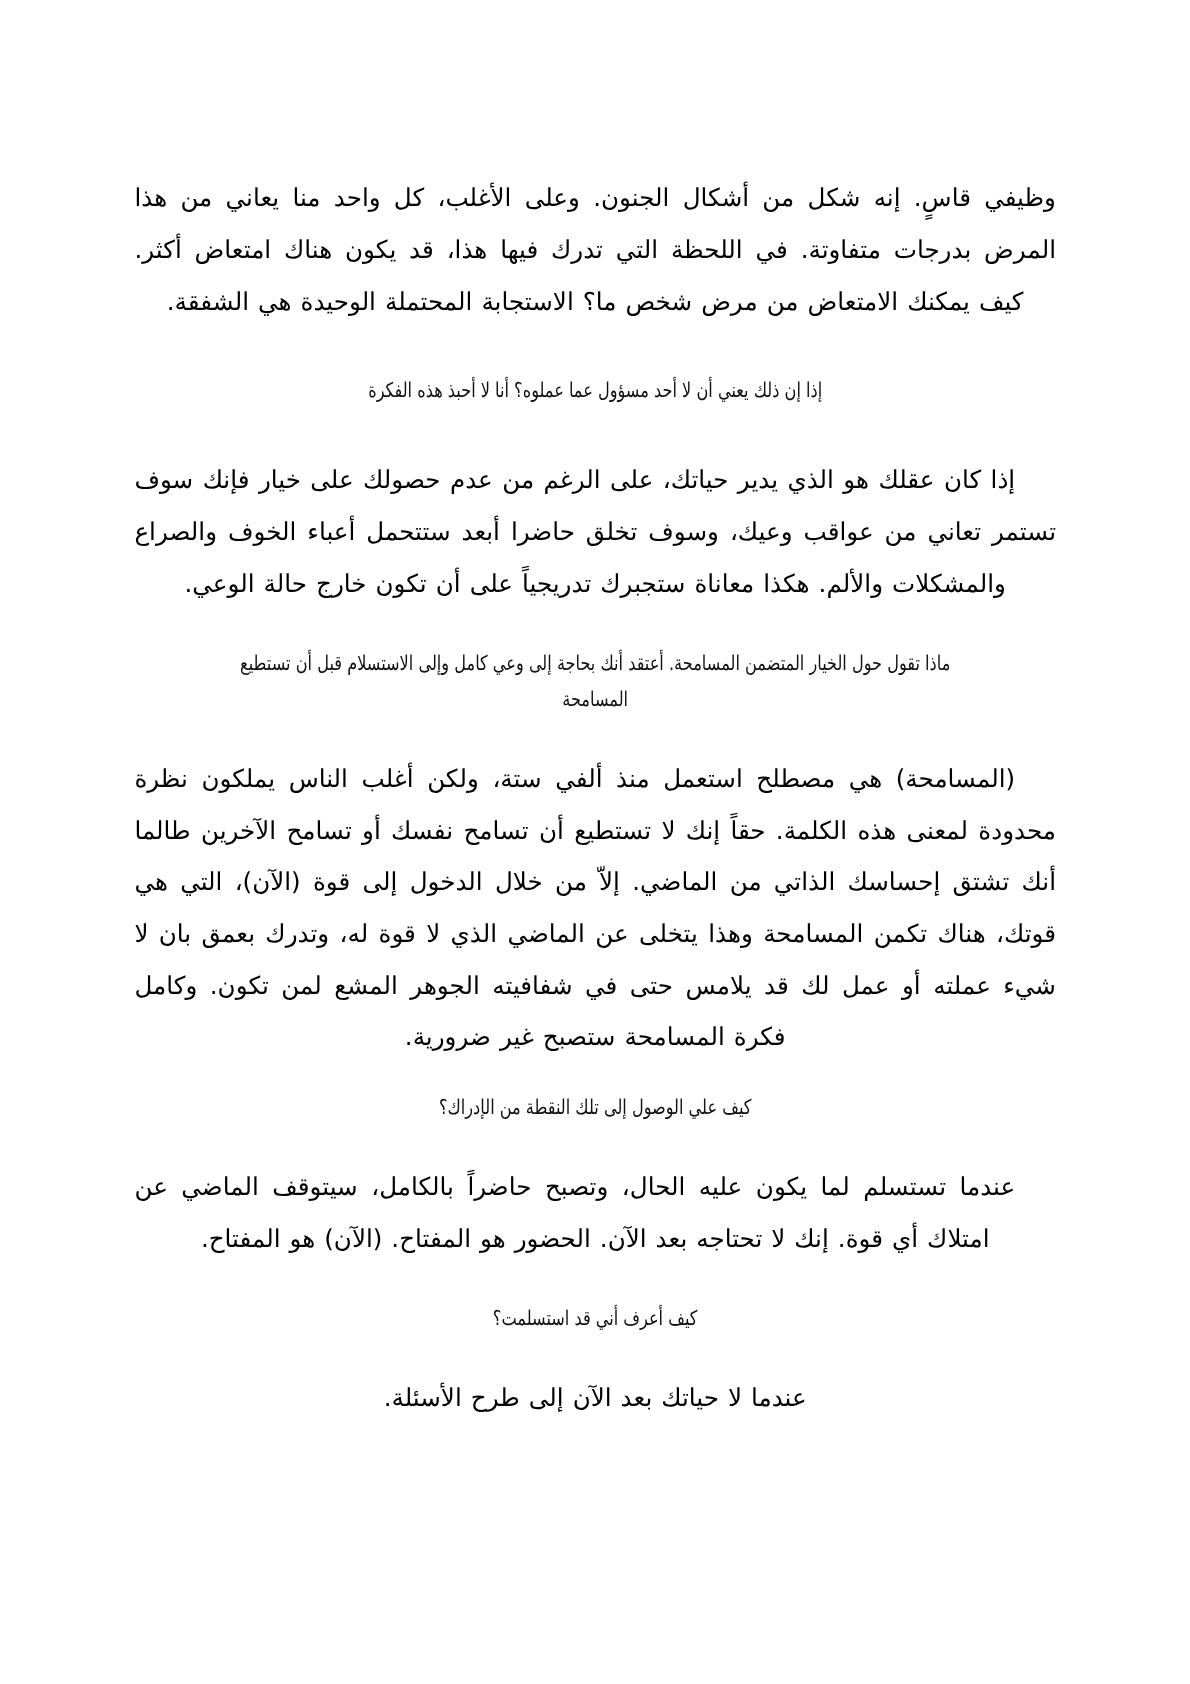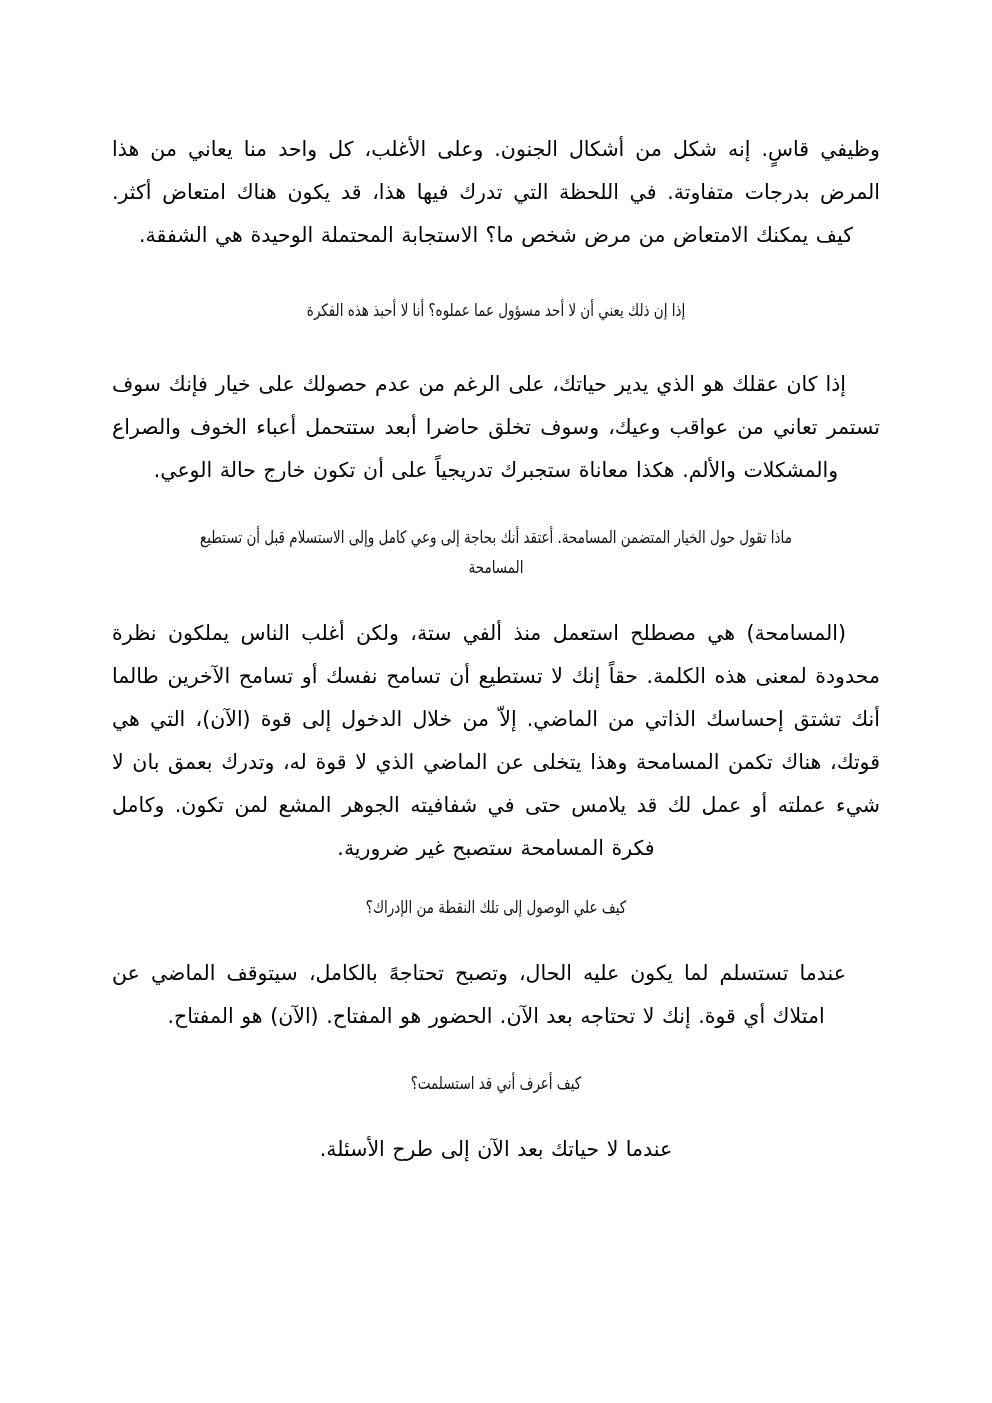--- a/index.html
+++ b/index.html
@@ -6,21 +6,21 @@
   html, body {
     margin: 0;
     padding: 0;
     background: #ffffff;
   }
 
   .page {
     position: relative;
     width: 992px;
     height: 1204px;
-    margin: 0 auto;
+    margin: 16px auto;
     background: #ffffff;
     overflow: hidden;
     font-family: "DejaVu Sans", "Liberation Sans", sans-serif;
     border-radius: 24px;
   }
 
   .content {
     position: absolute;
     top: 128px;
     right: 112px;
@@ -136,21 +136,21 @@
     <div class="gap-md"></div>
 
     <p class="para indent">(المسامحة) هي مصطلح استعمل منذ ألفي ستة، ولكن أغلب الناس يملكون نظرة محدودة لمعنى هذه الكلمة. حقاً إنك لا تستطيع أن تسامح نفسك أو تسامح الآخرين طالما أنك تشتق إحساسك الذاتي من الماضي. إلاّ من خلال الدخول إلى قوة (الآن)، التي هي قوتك، هناك تكمن المسامحة وهذا يتخلى عن الماضي الذي لا قوة له، وتدرك بعمق بان لا شيء عملته أو عمل لك قد يلامس حتى في شفافيته الجوهر المشع لمن تكون. وكامل فكرة المسامحة ستصبح غير ضرورية.</p>
 
     <div class="gap-sm"></div>
 
     <p class="dialogue narrow">كيف علي الوصول إلى تلك النقطة من الإدراك؟</p>
 
     <div class="gap-md"></div>
 
-    <p class="para indent tight">عندما تستسلم لما يكون عليه الحال، وتصبح تحتاجهً بالكامل، سيتوقف الماضي عن امتلاك أي قوة. إنك لا تحتاجه بعد الآن. الحضور هو المفتاح. (الآن) هو المفتاح.</p>
+    <p class="para indent tight">عندما تستسلم لما يكون عليه الحال، وتصبح حاضراً بالكامل، سيتوقف الماضي عن امتلاك أي قوة. إنك لا تحتاجه بعد الآن. الحضور هو المفتاح. (الآن) هو المفتاح.</p>
 
     <div class="gap-md"></div>
 
     <p class="dialogue narrow">كيف أعرف أني قد استسلمت؟</p>
 
     <div class="gap-md"></div>
 
     <p class="para tight">عندما لا حياتك بعد الآن إلى طرح الأسئلة.</p>
 
   </div>

